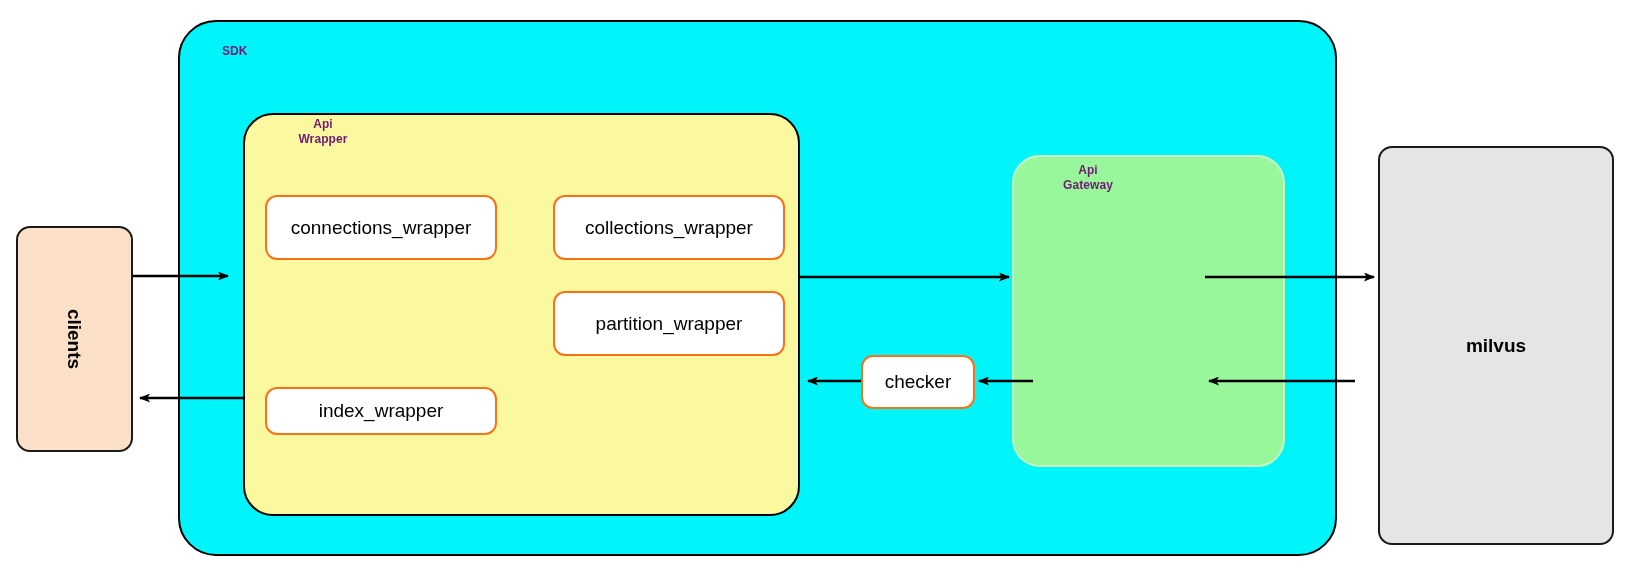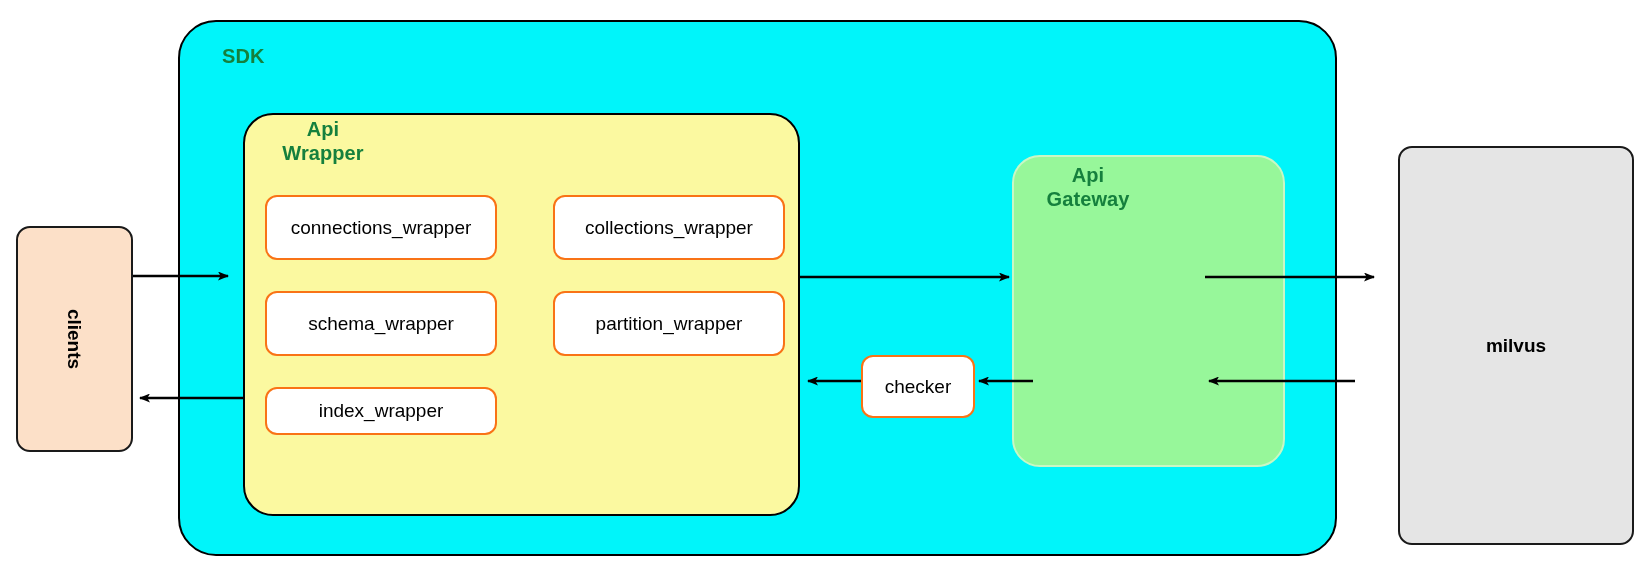--- a/index.html
+++ b/index.html
@@ -41,22 +41,22 @@
     left: 1012px; top: 155px; width: 273px; height: 312px;
     background: #97f79a;
     border: 2px solid #c9f7c4;
     border-radius: 28px;
   }
 
   
   .container-title {
     position: absolute;
     font-weight: bold;
-    font-size: 20px;
-    color: #15803d;
+    font-size: 12px;
+    color: #701a75;
     line-height: 1.22;
     letter-spacing: 0.1px;
     white-space: pre-line;
   }
   .sdk-title { left: 222px; top: 44px; }
   .wrapper-title { left: 258px; top: 117px; text-align: center; width: 130px;}
   .gateway-title { left: 1028px; top: 163px; text-align: center; width: 120px;}
 
   
   .leaf {
@@ -77,37 +77,36 @@
     left: 16px; top: 226px; width: 117px; height: 226px;
     background: #fce0c8;
   }
   .clients-box .vlabel {
     transform: rotate(90deg);
     white-space: nowrap;
   }
   .milvus-box {
     left: 1378px; top: 146px; width: 236px; height: 399px;
     background: #e5e5e5;
-    margin-left: 20px;
   }
 
   
   .w-c1 { left: 265px; width: 232px; }
   .w-c2 { left: 553px; width: 232px; }
   .w-r1 { top: 195px; height: 65px; }
   .w-r2 { top: 291px; height: 65px; }
   .w-r3 { top: 387px; height: 48px; }
 
   
   .gw-leaf { left: 1033px; width: 172px; height: 49px; }
   .gw-r1 { top: 252px; }
   .gw-r2 { top: 356px; }
 
   
-  .checker-box { left: 861px; top: 355px; width: 114px; height: 63px; }
+  .checker-box { left: 861px; top: 355px; width: 114px; height: 54px; }
 
   
   #edges {
     position: absolute;
     left: 0; top: 0;
     width: 1634px; height: 574px;
     pointer-events: none;
   }
 </style>
 </head>
@@ -125,23 +124,20 @@
   <div class="container-title wrapper-title">Api
 Wrapper</div>
   <div class="container-title gateway-title">Api
 Gateway</div>
 
   <div class="node leaf w-c1 w-r1">
     <span>connections_wrapper</span>
   </div>
   <div class="node leaf w-c2 w-r1">
     <span>collections_wrapper</span>
-  </div>
-  <div class="node leaf w-c1 w-r2">
-    <span>schema_wrapper</span>
   </div>
   <div class="node leaf w-c2 w-r2">
     <span>partition_wrapper</span>
   </div>
   <div class="node leaf w-c1 w-r3">
     <span>index_wrapper</span>
   </div>
 
 
   <div class="node leaf checker-box">

